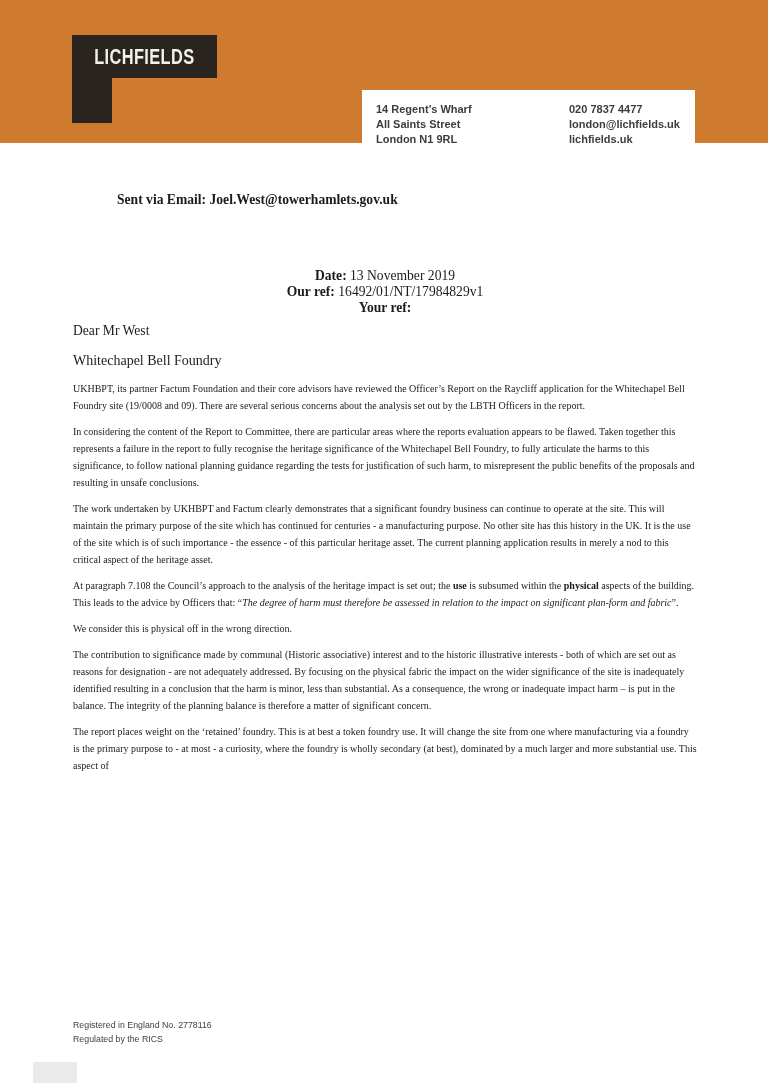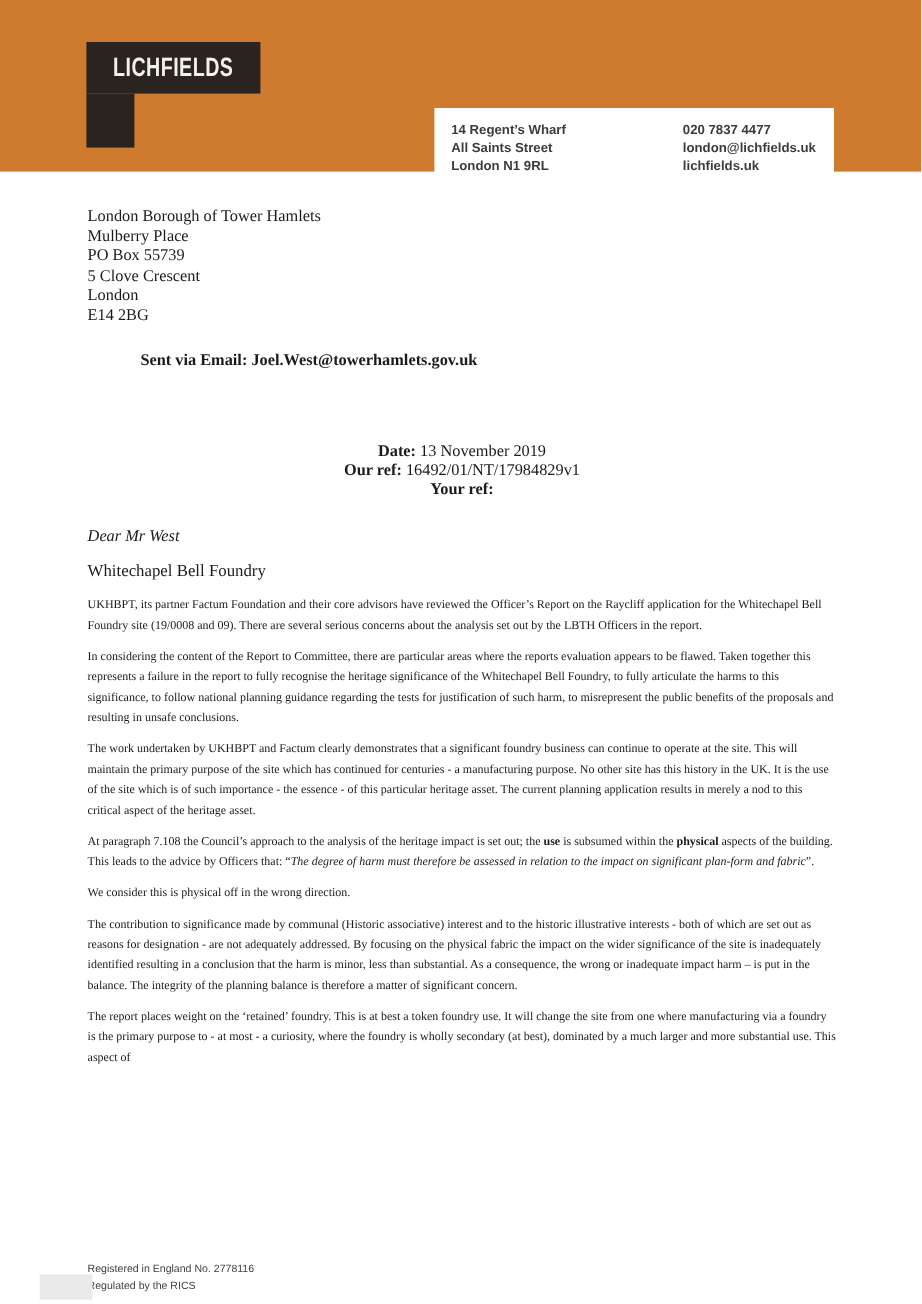--- a/index.html
+++ b/index.html
@@ -53,36 +53,36 @@
 
   
   .content{
     position:absolute;left:73px;top:172px;width:624px;
     font-size:13.6px;line-height:16.6px;
   }
   .addr-line{line-height:16.6px;}
   .sent-via{margin-top:19px;font-weight:bold;line-height:17px;margin-left:44px;}
   .meta{margin-top:60px;line-height:16.2px;text-align:center;}
   .meta-label{font-weight:bold;}
-  .salutation{margin-top:22px;line-height:17px;font-style:italic;}
+  .salutation{margin-top:5px;line-height:17px;}
   .subject{
     margin-top:11px;
     font-size:14px;font-weight:normal;line-height:22px;
     font-family:"Liberation Serif", serif;
   }
   .body-text{margin-top:8px;font-size:10px;line-height:17px;}
   .body-text p{margin:0 0 9px 0;}
   .run-b{font-weight:bold;}
   .run-i{font-style:italic;}
 
   
   .footer{
     position:absolute;left:73px;top:1019px;
     font-family:"Liberation Sans", sans-serif;
-    font-size:8.8px;line-height:13.5px;color:#3f3f3f;margin-top:32px;
+    font-size:8.8px;line-height:13.5px;color:#3f3f3f;
   }
   .footer-mark{
     position:absolute;left:33px;top:1062px;width:44px;height:21px;
     background:#eaeaea;
   }
 </style>
 </head>
 <body>
 
 <div class="page">
@@ -102,28 +102,20 @@
         </div>
       <div class="contact-col2">
         <div>020 7837 4477</div>
         <div>london@lichfields.uk</div>
         <div>lichfields.uk</div>
       </div>
     </div>
   </header>
 
   <main class="content">
-    <div id="recipient">
-        <div class="addr-line">London Borough of Tower Hamlets</div>
-        <div class="addr-line">Mulberry Place</div>
-        <div class="addr-line">PO Box 55739</div>
-        <div class="addr-line">5 Clove Crescent</div>
-        <div class="addr-line">London</div>
-        <div class="addr-line">E14 2BG</div>
-      </div>
 
     <p class="sent-via">Sent via Email: Joel.West@towerhamlets.gov.uk</p>
 
     <div class="meta" id="meta-rows">
         <div><span class="meta-label">Date: </span><span>13 November 2019</span></div>
         <div><span class="meta-label">Our ref: </span><span>16492/01/NT/17984829v1</span></div>
         <div><span class="meta-label">Your ref: </span><span></span></div>
       </div>
 
     <p class="salutation">Dear Mr West</p>

